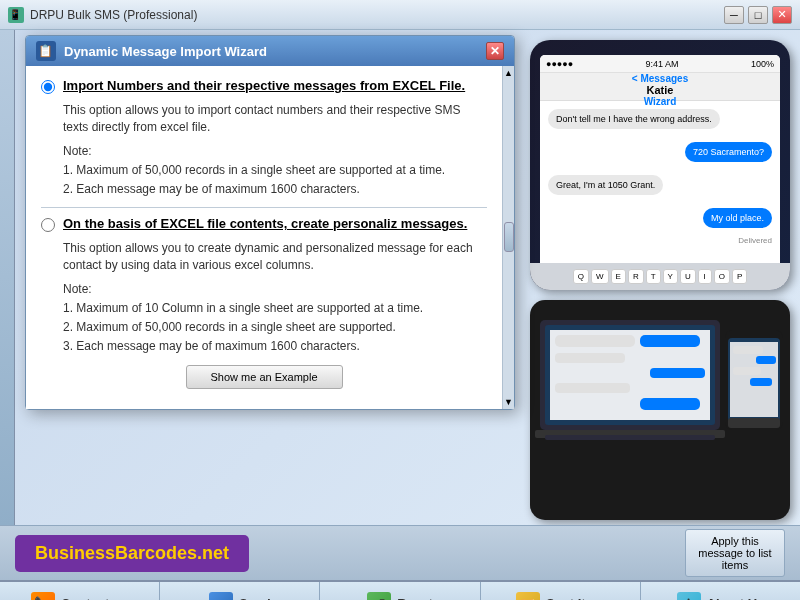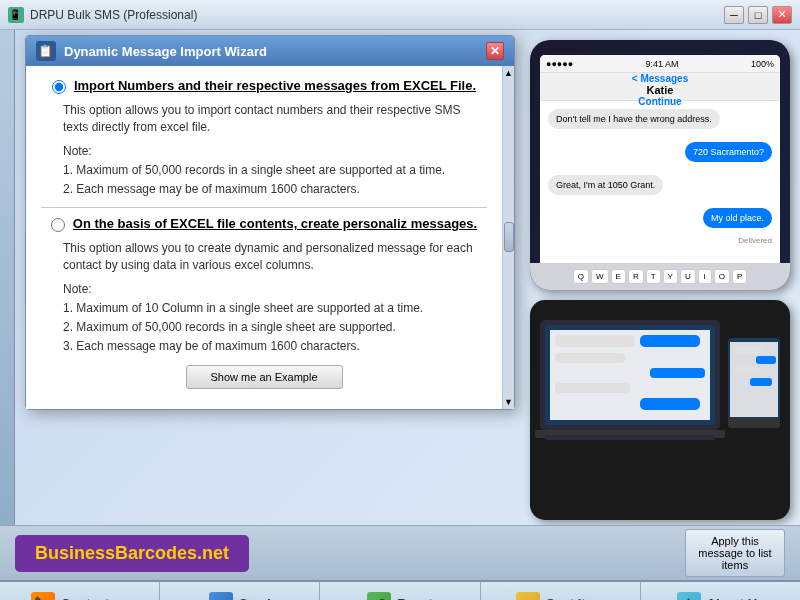--- a/index.html
+++ b/index.html
@@ -214,21 +214,20 @@
       color: white; font-size: 12px;
     }
     .dialog-body {
       padding: 12px 15px;
       background: white;
     }
     .option-row {
       display: flex;
       align-items: flex-start;
       margin-bottom: 8px;
-      justify-content: center;
     }
     .option-radio {
       margin-right: 8px;
       margin-top: 2px;
       width: 14px; height: 14px;
       flex-shrink: 0;
     }
     .option-label {
       font-weight: bold;
       text-decoration: underline;
@@ -501,21 +500,21 @@
         <div class="phone-mockup-top">
           <div class="phone-screen">
             <div class="phone-status-bar">
               <span>●●●●●</span>
               <span>9:41 AM</span>
               <span>100%</span>
             </div>
             <div class="messages-header">
               <span style="color:#007aff; font-size:10px;">&lt; Messages</span>
               <span>Katie</span>
-              <span style="color:#007aff; font-size:10px;">Continue</span>
+              <span style="color:#007aff; font-size:10px;">Wizard</span>
             </div>
             <div class="messages-body">
               <div class="msg-bubble msg-received">Don't tell me I have the wrong address.</div>
               <div class="msg-bubble msg-sent">720 Sacramento?</div>
               <div class="msg-bubble msg-received">Great, I'm at 1050 Grant.</div>
               <div class="msg-bubble msg-sent">My old place.</div>
               <div style="text-align:right; font-size:8px; color:#888; padding-right:8px;">Delivered</div>
             </div>
 
             <div style="background:#d1d5db; padding:4px 2px; position:absolute; bottom:0; left:0; right:0;">

